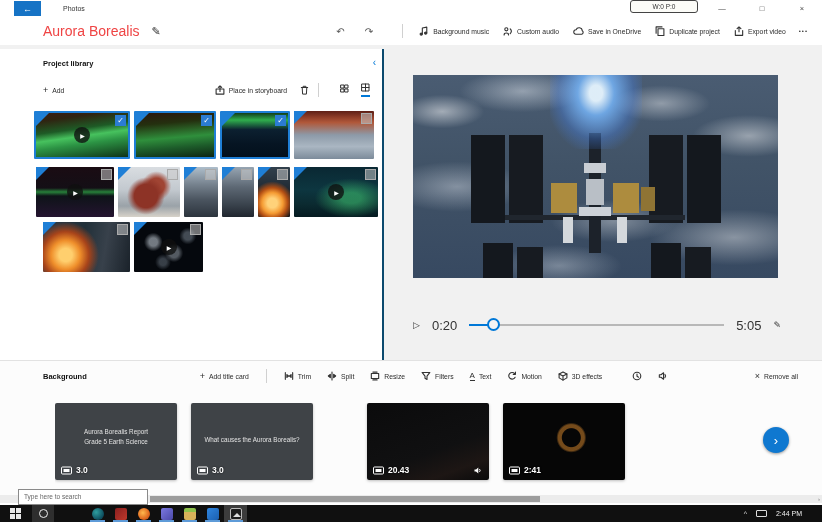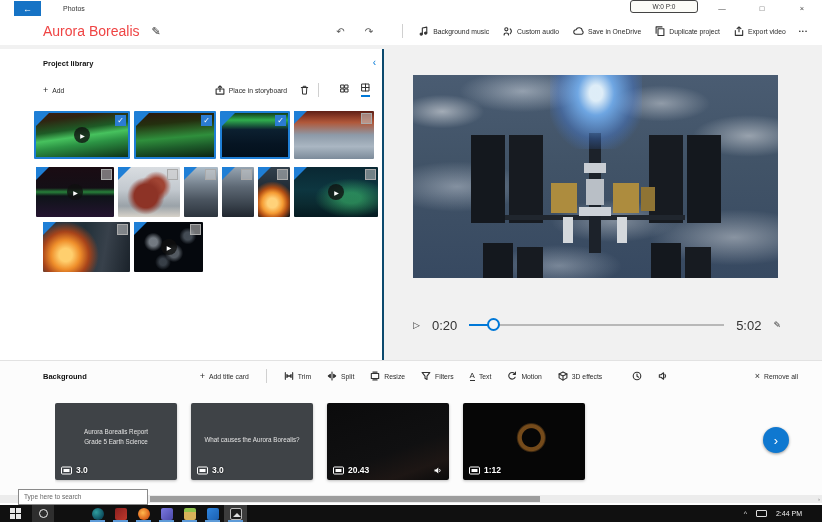--- a/index.html
+++ b/index.html
@@ -114,21 +114,21 @@
   .sb-btn{display:flex;align-items:center;gap:4px;margin:0 8px;white-space:nowrap;}
   .txt-icon{font-size:8px;border-bottom:1px solid #333;line-height:8px;}
   .clips{position:absolute;left:55px;top:42px;width:767px;height:82px;display:flex;overflow:hidden;}
   .clip{position:relative;width:122px;height:77px;margin-right:14px;flex:none;border-radius:2px;
         box-shadow:0 1px 3px rgba(0,0,0,.25);}
   .clip.selected{border:2px solid #1e73be;}
   .c-title{background:#3f4347;}
   .c-night{background:radial-gradient(ellipse at 55% 32%,rgba(90,200,110,.55) 0 22%,transparent 55%),
            linear-gradient(180deg,#0a141d 0%,#0c1a26 55%,#223441 80%,#101a22 100%);}
   .c-diag{background:linear-gradient(118deg,#6d2025 0%,#8a2f2b 22%,#9fd4a8 46%,#e8f7e9 55%,#68a877 66%,#15240f 88%,#0b120a 100%);}
-  .c-dark{background:linear-gradient(160deg,#0b0b0c 0%,#101011 60%,#1d1614 82%,#0a0a0b 100%);}
+  .c-dark{background:linear-gradient(160deg,#0b0b0c 0%,#101011 60%,#1d1614 82%,#0a0a0b 100%);margin-left:40px;}
   .c-ring{background:radial-gradient(circle at 56% 45%,transparent 0 9px,rgba(190,120,40,.6) 10px 13px,transparent 15px),#060606;}
   .title-text{position:absolute;left:6px;right:6px;top:24px;text-align:center;font-size:6.3px;
               line-height:1.55;color:#e2e2e2;}
   .clip-meta{position:absolute;left:6px;bottom:5px;display:flex;align-items:center;gap:4px;
              color:#fff;font-size:8.5px;font-weight:bold;text-shadow:0 0 2px rgba(0,0,0,.8);}
   .clip-audio{position:absolute;right:6px;bottom:5px;}
   .next-btn{position:absolute;left:763px;top:66px;width:26px;height:26px;border-radius:50%;background:#0f78d0;
             color:#fff;font-size:13px;display:flex;align-items:center;justify-content:center;
             box-shadow:0 1px 3px rgba(0,0,0,.4);}
 
@@ -362,21 +362,21 @@
     </div>
 
     <div class="controls">
       <div class="play-btn"><span>▷</span></div>
       <div class="time">0:20</div>
       <div class="slider">
         <div class="track"></div>
         <div class="fill"></div>
         <div class="handle"></div>
       </div>
-      <div class="time" style="margin-right:0;">5:02</div>
+      <div class="time" style="margin-right:0;">5:05</div>
       <div class="ctl-pencil"><span>✎</span></div>
     </div>
   </div>
 
   <div class="storyboard">
     <div class="sb-toolbar">
       <div class="sb-title">Background</div>
       <div class="sb-btn">
         <span style="font-size:9px;">+</span>
         <span>Add title card</span>
@@ -486,21 +486,21 @@
               <path d="M6 3.1a2.1 2.1 0 0 1 0 2.8" stroke="#fff" fill="none"></path>
             </svg>
         </div>
       </div>
       <div class="clip c-ring">
         <div class="clip-meta">
           <svg width="11" height="9" viewBox="0 0 11 9">
               <rect x="0.5" y="1" width="10" height="7" rx="1" fill="none" stroke="#fff"></rect>
               <rect x="2.5" y="3" width="6" height="3" fill="#fff"></rect>
             </svg>
-          <span>1:12</span>
+          <span>2:41</span>
         </div>
       </div>
     </div>
     <div class="next-btn">
         <span>›</span>
       </div>
   </div>
 
   <div class="hscroll">
     <div class="thumb"></div>

